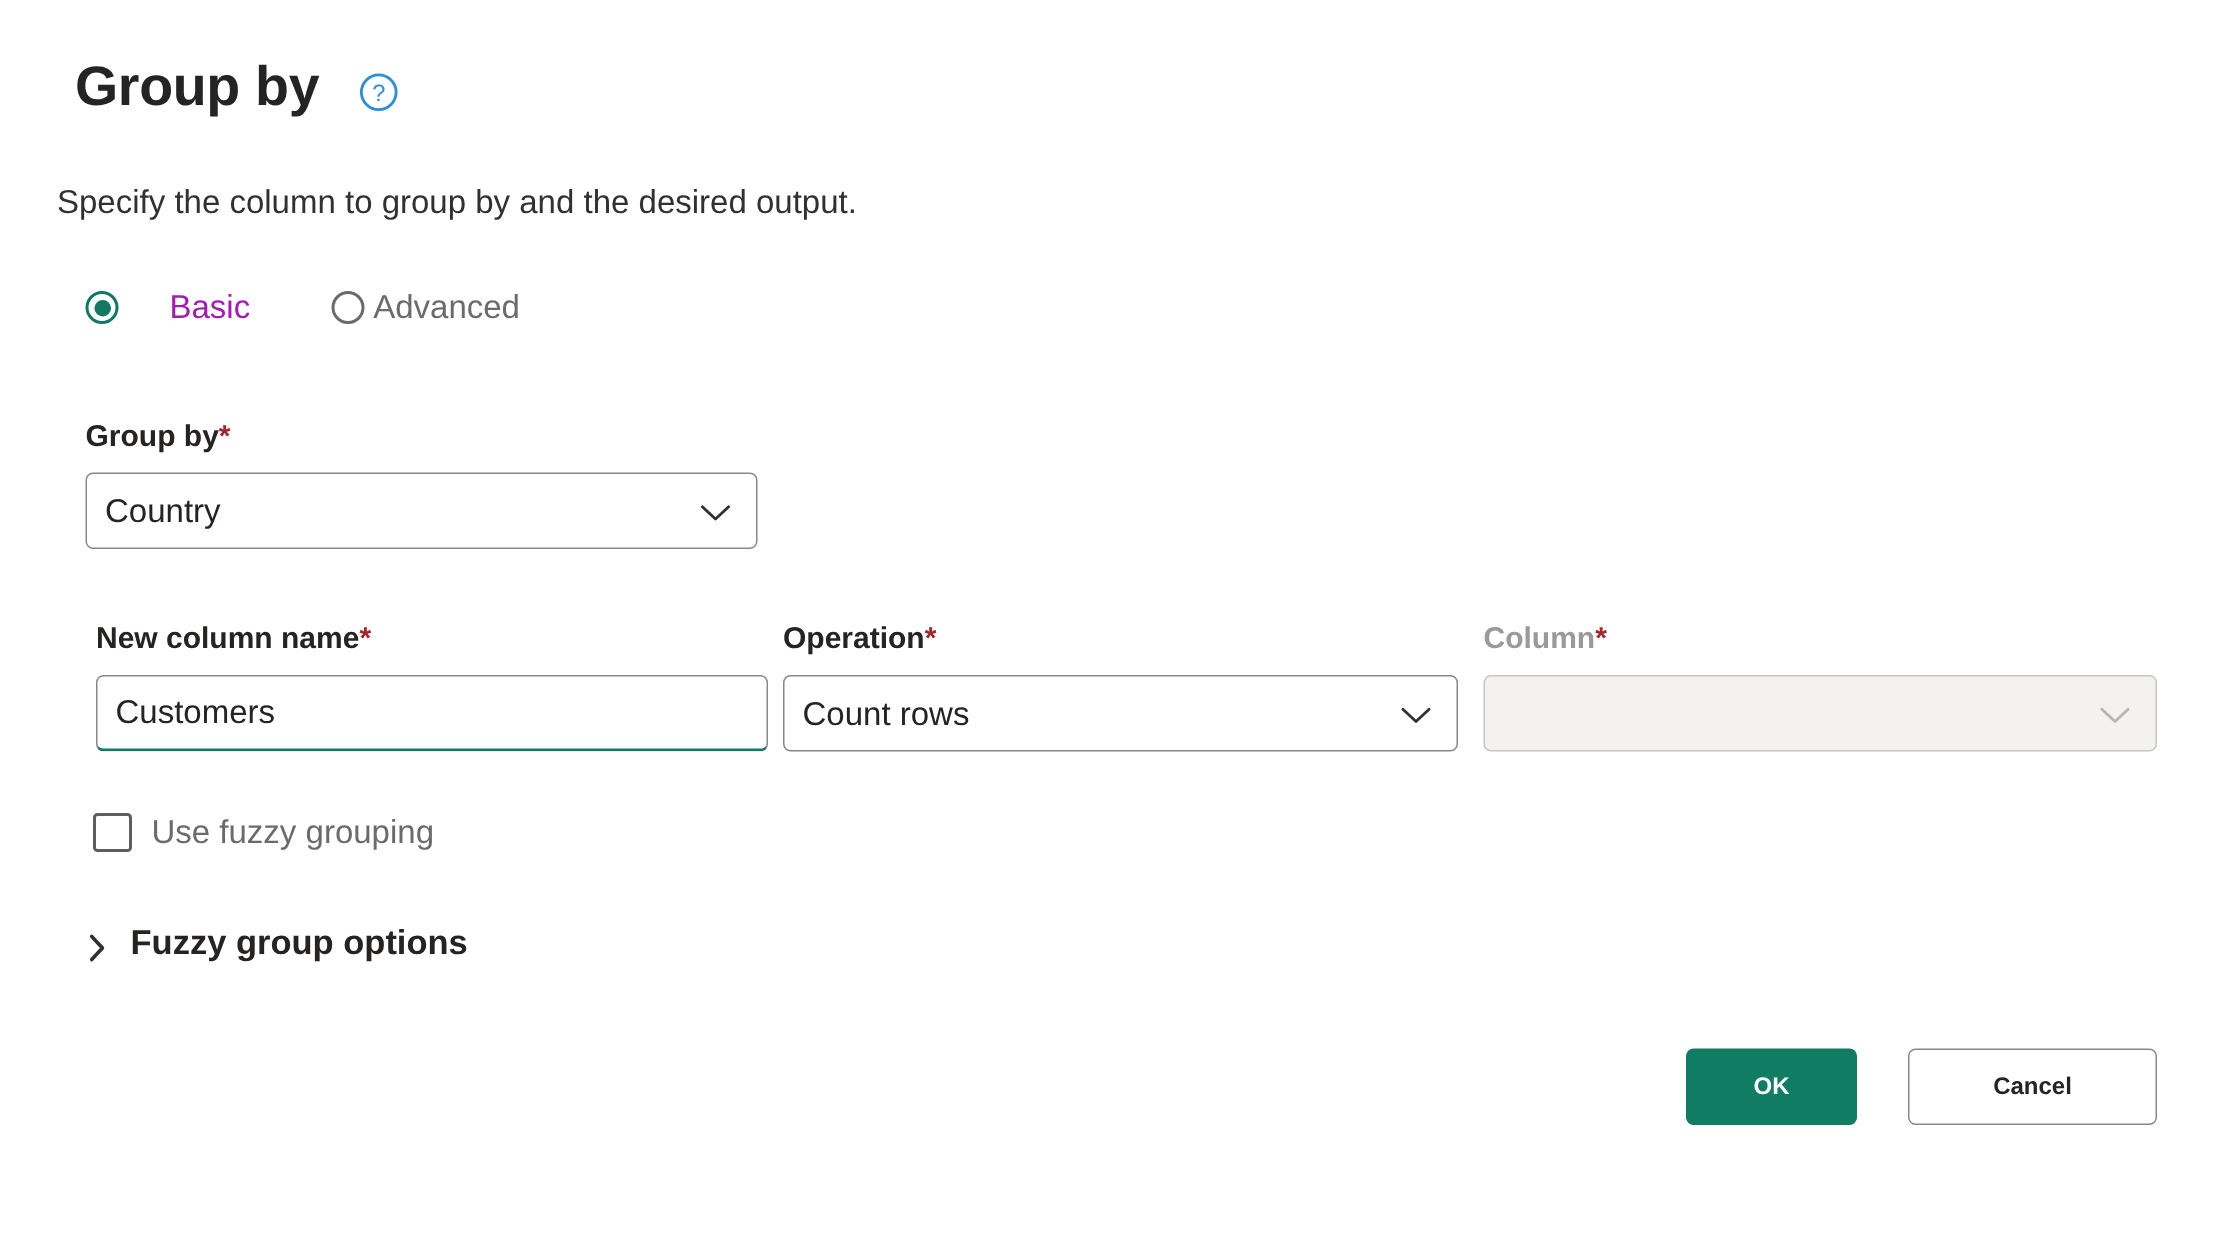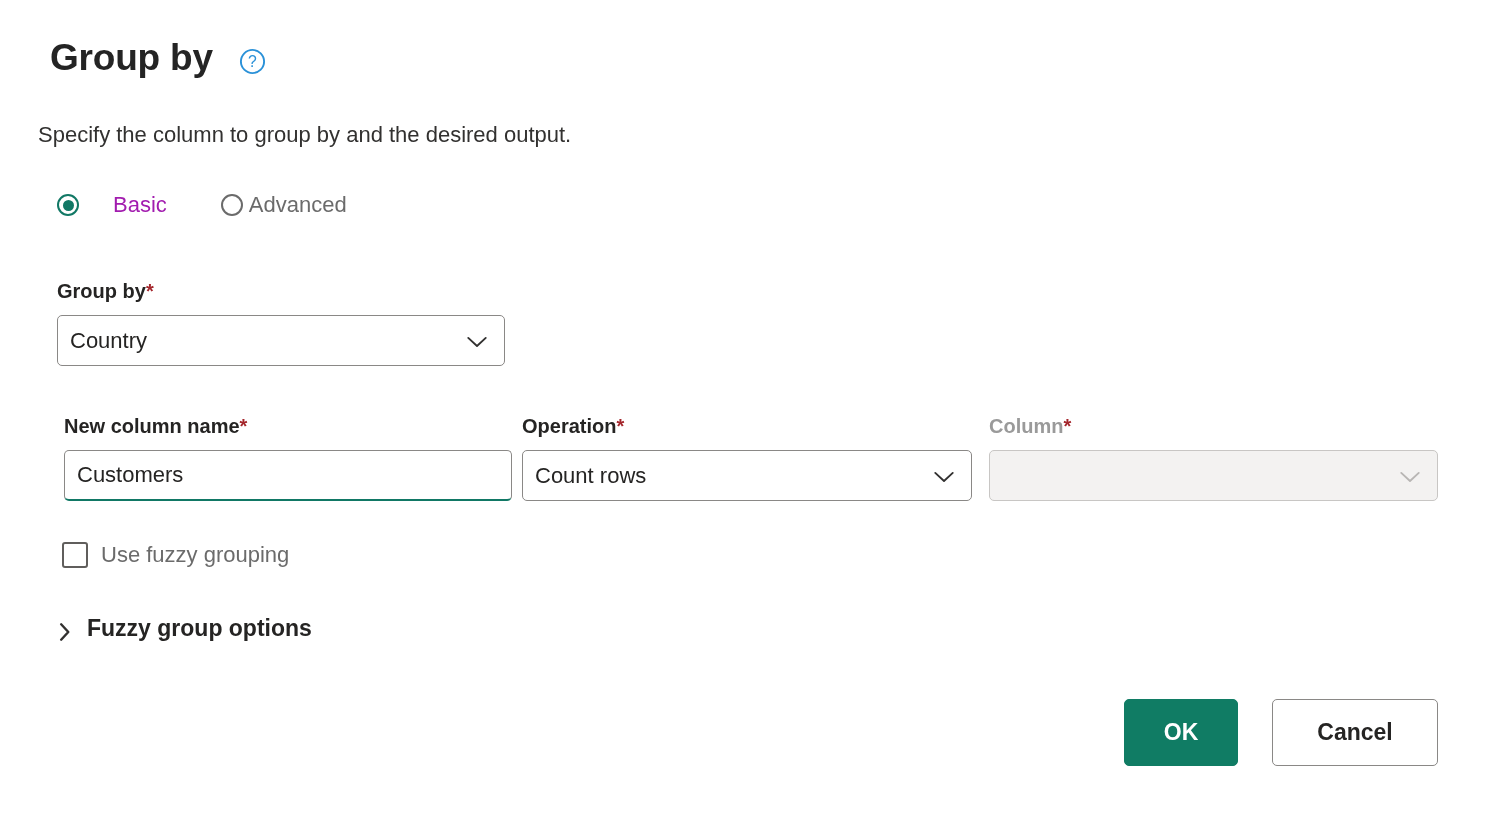--- a/index.html
+++ b/index.html
@@ -229,24 +229,24 @@
     position: absolute;
     left: 0;
     top: 699px;
     width: 1438px;
     display: flex;
     justify-content: flex-end;
     gap: 34px;
   }
   .btn {
     box-sizing: border-box;
-    height: 67px;
+    height: 51px;
     min-width: 114px;
     border-radius: 5px;
-    font-size: 23px;
+    font-size: 16px;
     font-weight: bold;
     font-family: "Liberation Sans", sans-serif;
     display: flex;
     align-items: center;
     justify-content: center;
     cursor: pointer;
     padding: 0 22px;
     border: 1px solid transparent;
   }
   .btn-primary {

